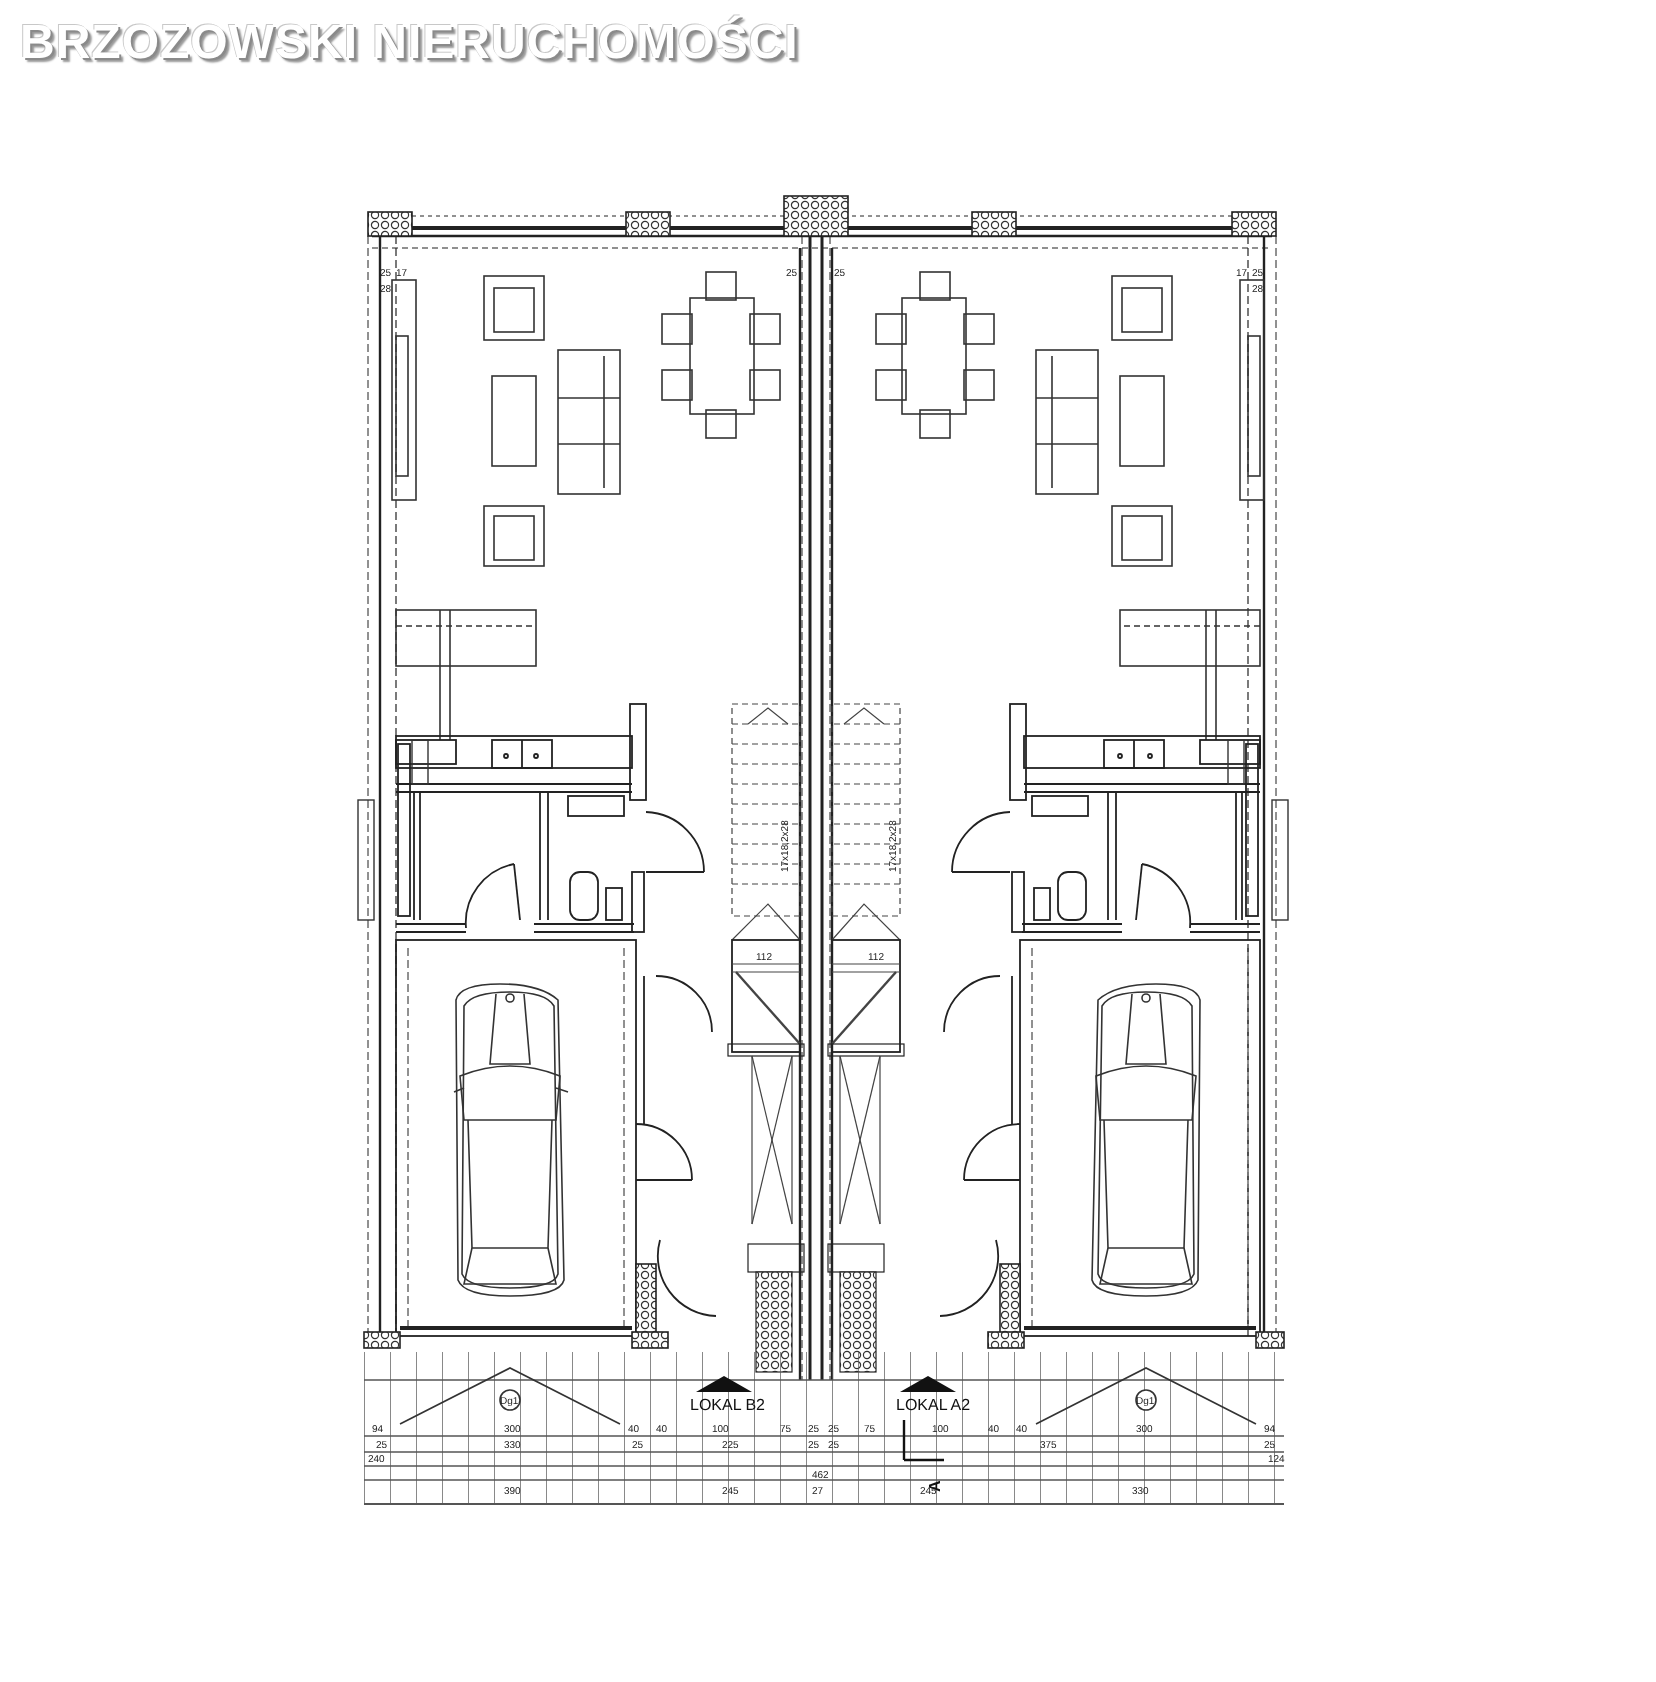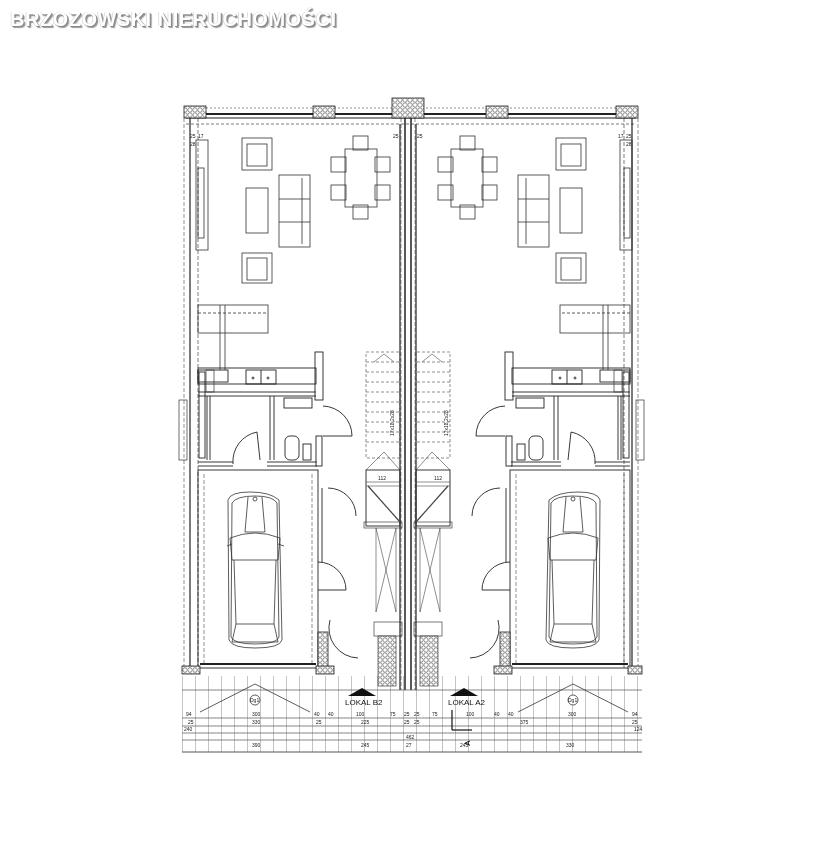--- a/index.html
+++ b/index.html
@@ -1,19 +1,19 @@
 <!DOCTYPE html>
 <html><head>
 <meta charset="utf-8">
 <style>
   html, body { margin:0; padding:0; background:#ffffff; }
   body { width:828px; height:841px; position:relative; overflow:hidden; font-family:"Liberation Sans", sans-serif; }
   .watermark {
     position:absolute; left:10px; top:8px;
-    font-family:"Liberation Sans", sans-serif; font-weight:bold; font-size:20px; letter-spacing:0.5px;
+    font-family:"Liberation Sans", sans-serif; font-weight:bold; font-size:24px; letter-spacing:0.5px;
     color:#ffffff;
     text-shadow: 1px 1px 0 #8a8a8a, 2px 2px 1px #9a9a9a, -0.5px -0.5px 0 #c8c8c8;
   }
   svg.plan { position:absolute; left:0; top:0; }
   .dim { font-family:"Liberation Sans", sans-serif; font-size:5px; fill:#222; }
   .lbl { font-family:"Liberation Sans", sans-serif; font-size:8px; fill:#111; }
 </style>
 </head>
 <body>
 

